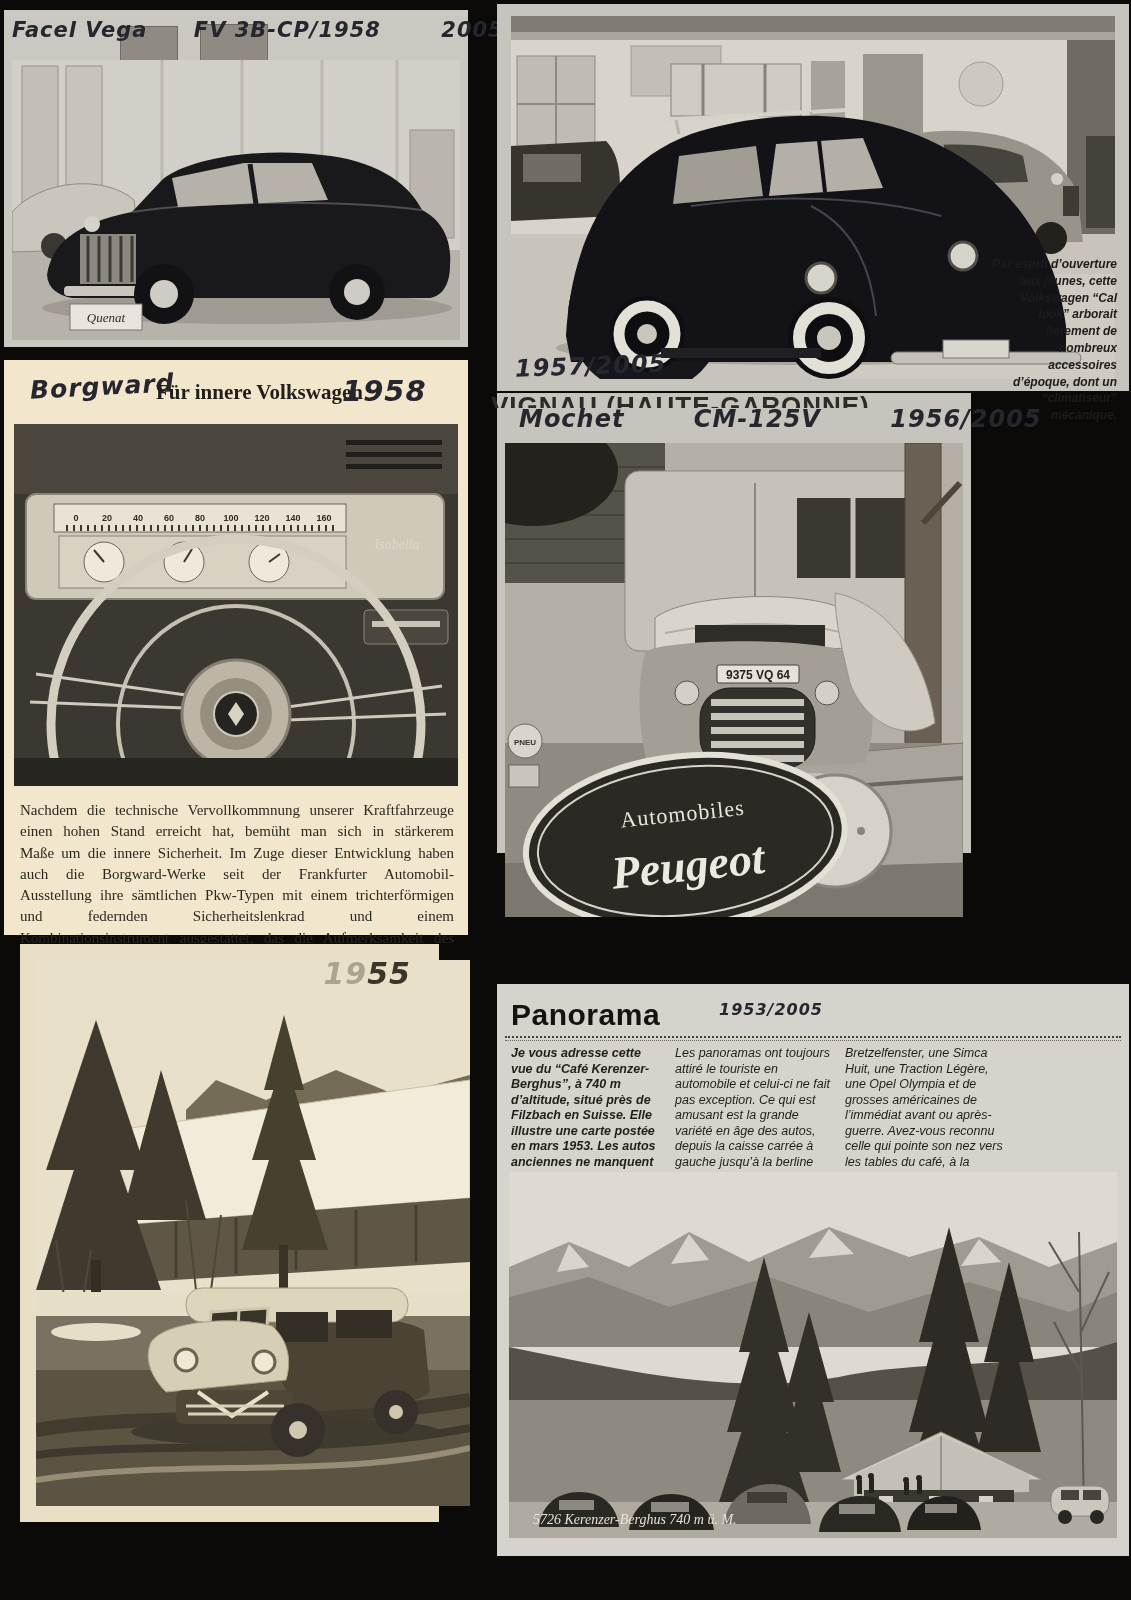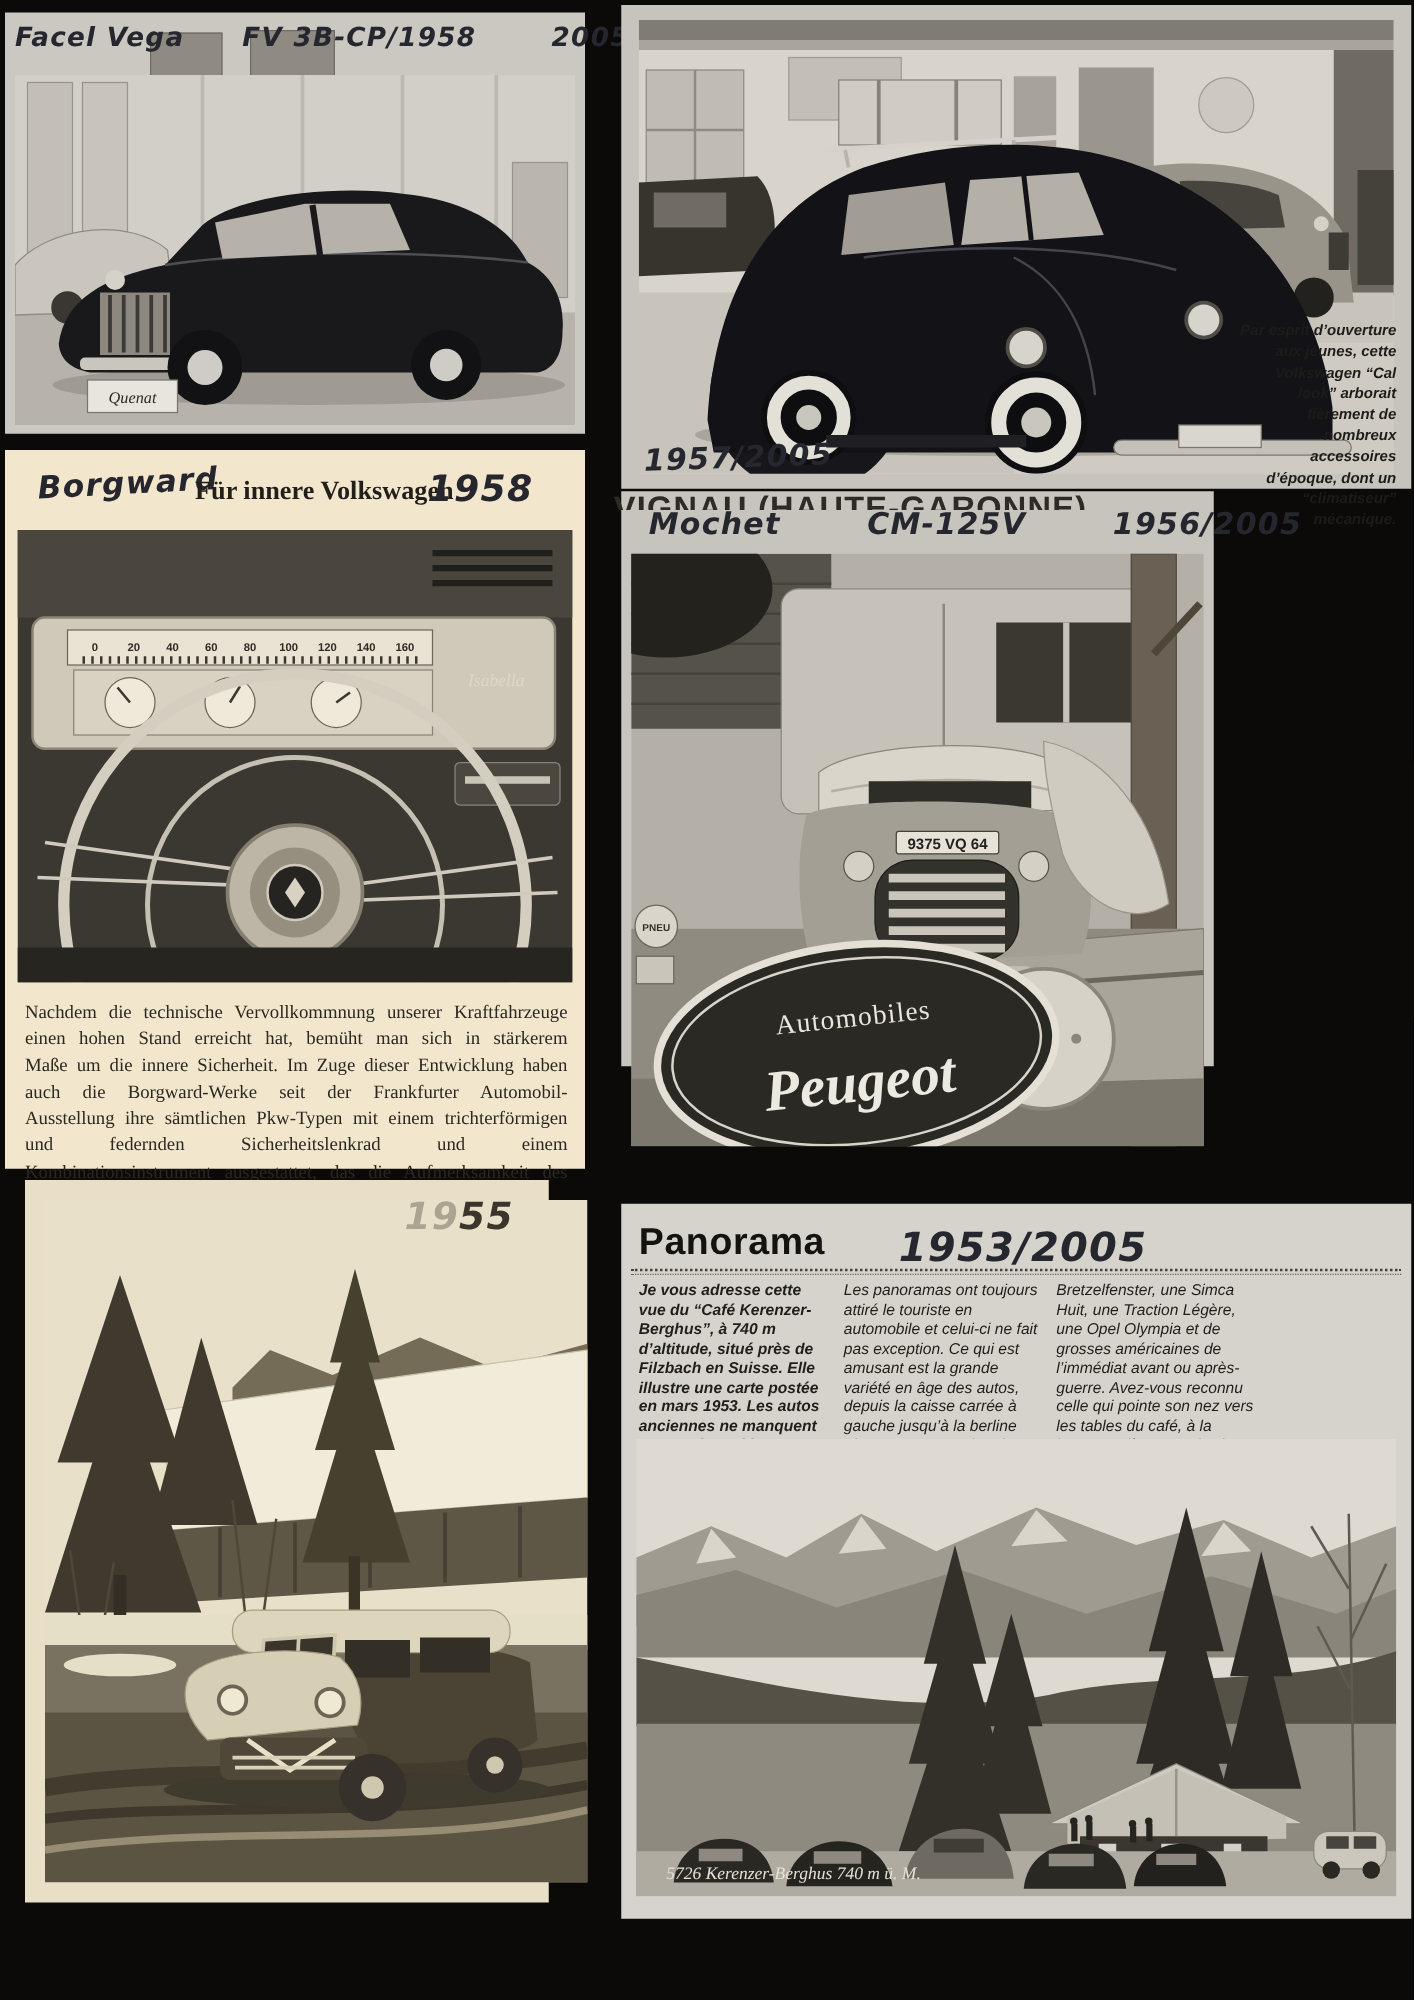--- a/index.html
+++ b/index.html
@@ -357,23 +357,23 @@
         <circle cx="262" cy="470" r="9" fill="#cfc7ae"></circle>
         <circle cx="360" cy="452" r="22" fill="#36312a"></circle>
         <circle cx="360" cy="452" r="7" fill="#cfc7ae"></circle>
       </g>
     </svg>
     <div class="hand" style="position:absolute;right:28px;top:12px;font-size:30px;font-weight:700;color:#3b362c;">
       <span class="faint">19</span><span>55</span>
     </div>
   </div>
 
-  <div class="clip paper-white" style="left:497px;top:963px;width:632px;height:572px;">
+  <div class="clip paper-white" style="left:497px;top:984px;width:632px;height:572px;">
     <div class="pan-head" style="position:absolute;left:14px;top:14px;">Panorama</div>
-    <div class="hand" style="position:absolute;left:222px;top:16px;font-size:32px;text-align:center;">1953/2005</div>
+    <div class="hand" style="position:absolute;left:222px;top:16px;font-size:16px;text-align:center;">1953/2005</div>
     <div class="dotline" style="position:absolute;left:8px;top:52px;width:616px;"></div>
     <div style="position:absolute;left:14px;top:62px;width:604px;display:flex;gap:12px;">
       <div class="pan-col pan-bold" style="width:152px;">
         <span>Je vous adresse cette vue du “Café Kerenzer-Berghus”, à 740 m d’altitude, situé près de Filzbach en Suisse. Elle illustre une carte postée en mars 1953. Les autos anciennes ne manquent pas sur le parking !</span>
         <div class="pan-sig">Gérard ATGER, 76 La Londe</div>
       </div>
       <div class="pan-col" style="width:158px;">Les panoramas ont toujours attiré le touriste en automobile et celui-ci ne fait pas exception. Ce qui est amusant est la grande variété en âge des autos, depuis la caisse carrée à gauche jusqu’à la berline Fiat 1400 au premier plan, la sœur presque jumelle de l’Aronde. On reconnait aussi plusieurs Volkswagen</div>
       <div class="pan-col" style="width:158px;">Bretzelfenster, une Simca Huit, une Traction Légère, une Opel Olympia et de grosses américaines de l’immédiat avant ou après-guerre. Avez-vous reconnu celle qui pointe son nez vers les tables du café, à la lunette arrière en trois vitres ? Il s’agit d’une Hudson 1942-47, en 6 ou 8 cylindres.</div>
     </div>
     <svg class="photo-svg" style="position:absolute;left:12px;top:188px;" width="608" height="366" viewBox="0 0 608 366">

